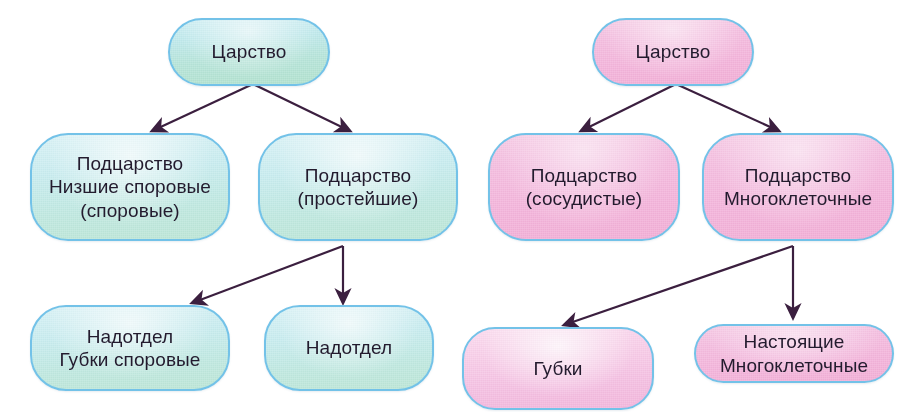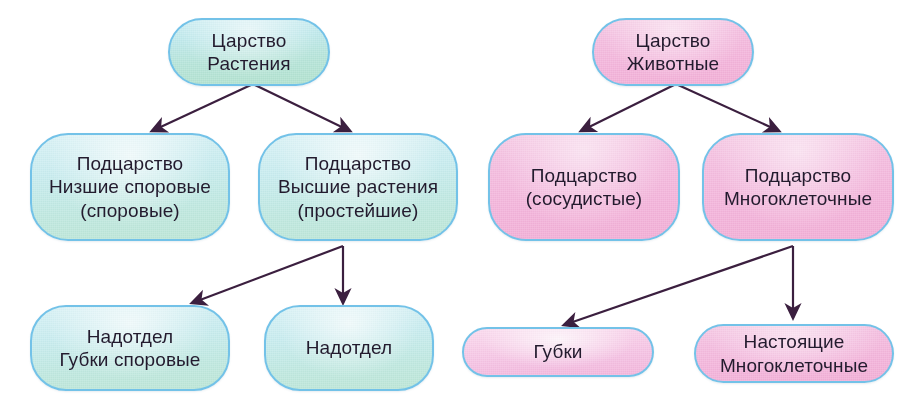--- a/index.html
+++ b/index.html
@@ -77,21 +77,21 @@
   
   #n-plant-kingdom      { left:168px; top:18px;  width:162px; height:68px;  border-radius:34px; }
   #n-plant-lower        { left:30px;  top:133px; width:200px; height:108px; }
   #n-plant-higher       { left:258px; top:133px; width:200px; height:108px; }
   #n-plant-spore        { left:30px;  top:305px; width:200px; height:86px;  border-radius:36px; }
   #n-plant-seed         { left:264px; top:305px; width:170px; height:86px;  border-radius:36px; }
 
   #n-animal-kingdom     { left:592px; top:18px;  width:162px; height:68px;  border-radius:34px; }
   #n-animal-unicell     { left:488px; top:133px; width:192px; height:108px; }
   #n-animal-multicell   { left:702px; top:133px; width:192px; height:108px; }
-  #n-animal-sponges     { left:462px; top:327px; width:192px; height:50px;  border-radius:33px;text-align:center; }
+  #n-animal-sponges     { left:462px; top:327px; width:192px; height:83px;  border-radius:33px;text-align:center; }
   #n-animal-true-multi  { left:694px; top:324px; width:200px; height:59px;  border-radius:36px; }
 </style>
 </head>
 <body>
 
 <div id="diagram">
 
   <svg id="connectors" width="910" height="412" style="position:absolute;left:0;top:0;z-index:1;">
     <defs>
       <marker id="arrowhead" markerWidth="9" markerHeight="9" refX="7.2" refY="4.5" orient="auto" markerUnits="strokeWidth">
@@ -112,57 +112,54 @@
     <line x1="676" y1="84" x2="779" y2="131" stroke="#3b1f3f" stroke-width="2.2" marker-end="url(#arrowhead)"></line>
 
     <line x1="793" y1="246" x2="564" y2="325" stroke="#3b1f3f" stroke-width="2.2" marker-end="url(#arrowhead)"></line>
 
     <line x1="793" y1="246" x2="793" y2="318" stroke="#3b1f3f" stroke-width="2.2" marker-end="url(#arrowhead)"></line>
   </svg>
 
   <div class="node plant" id="n-plant-kingdom">
     <div class="label">
       <span>Царство</span>
-      <span>Растения</span>
     </div>
   </div>
 
   <div class="node plant pale" id="n-plant-lower">
     <div class="label">
       <span>Подцарство</span>
       <span>Низшие споровые</span>
       <span>(споровые)</span>
     </div>
   </div>
 
   <div class="node plant pale" id="n-plant-higher">
     <div class="label">
       <span>Подцарство</span>
-      <span>Высшие растения</span>
       <span>(простейшие)</span>
     </div>
   </div>
 
   <div class="node plant pale" id="n-plant-spore">
     <div class="label">
       <span>Надотдел</span>
       <span>Губки споровые</span>
     </div>
   </div>
 
   <div class="node plant pale" id="n-plant-seed">
     <div class="label">
       <span>Надотдел</span>
     </div>
   </div>
 
   <div class="node animal" id="n-animal-kingdom">
     <div class="label">
       <span>Царство</span>
-      <span>Животные</span>
     </div>
   </div>
 
   <div class="node animal" id="n-animal-unicell">
     <div class="label">
       <span>Подцарство</span>
       <span>(сосудистые)</span>
     </div>
   </div>
 

